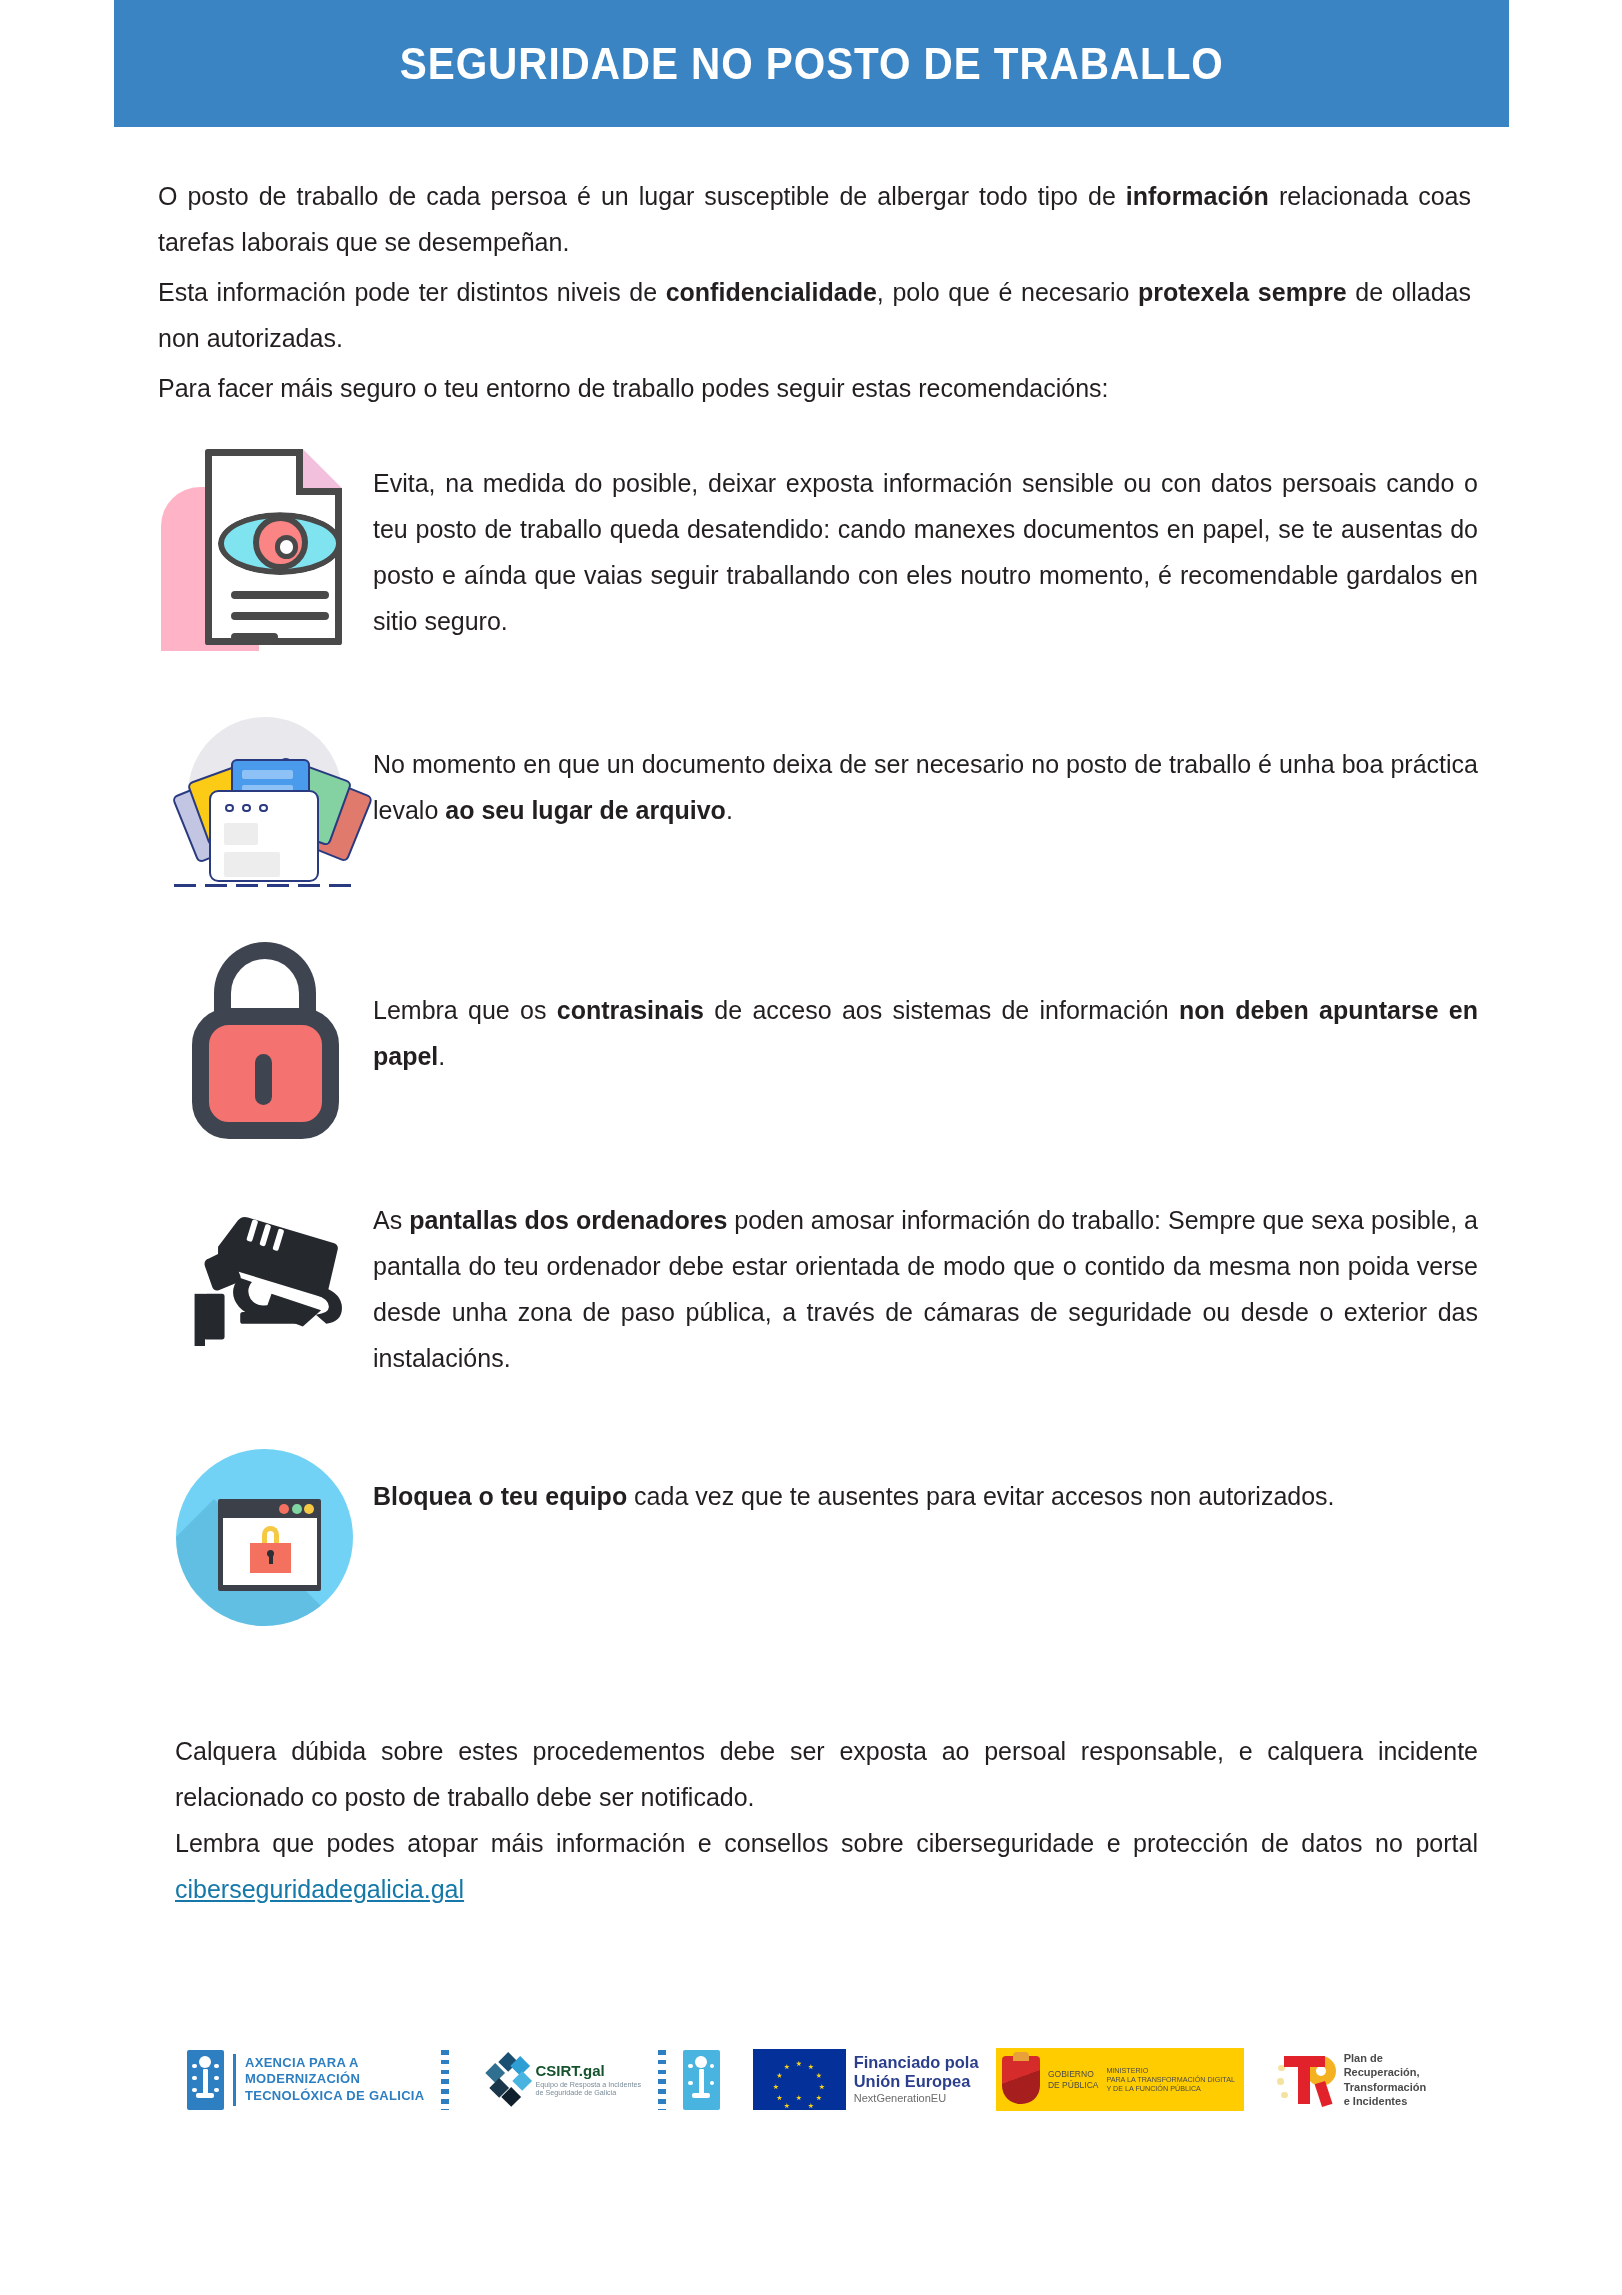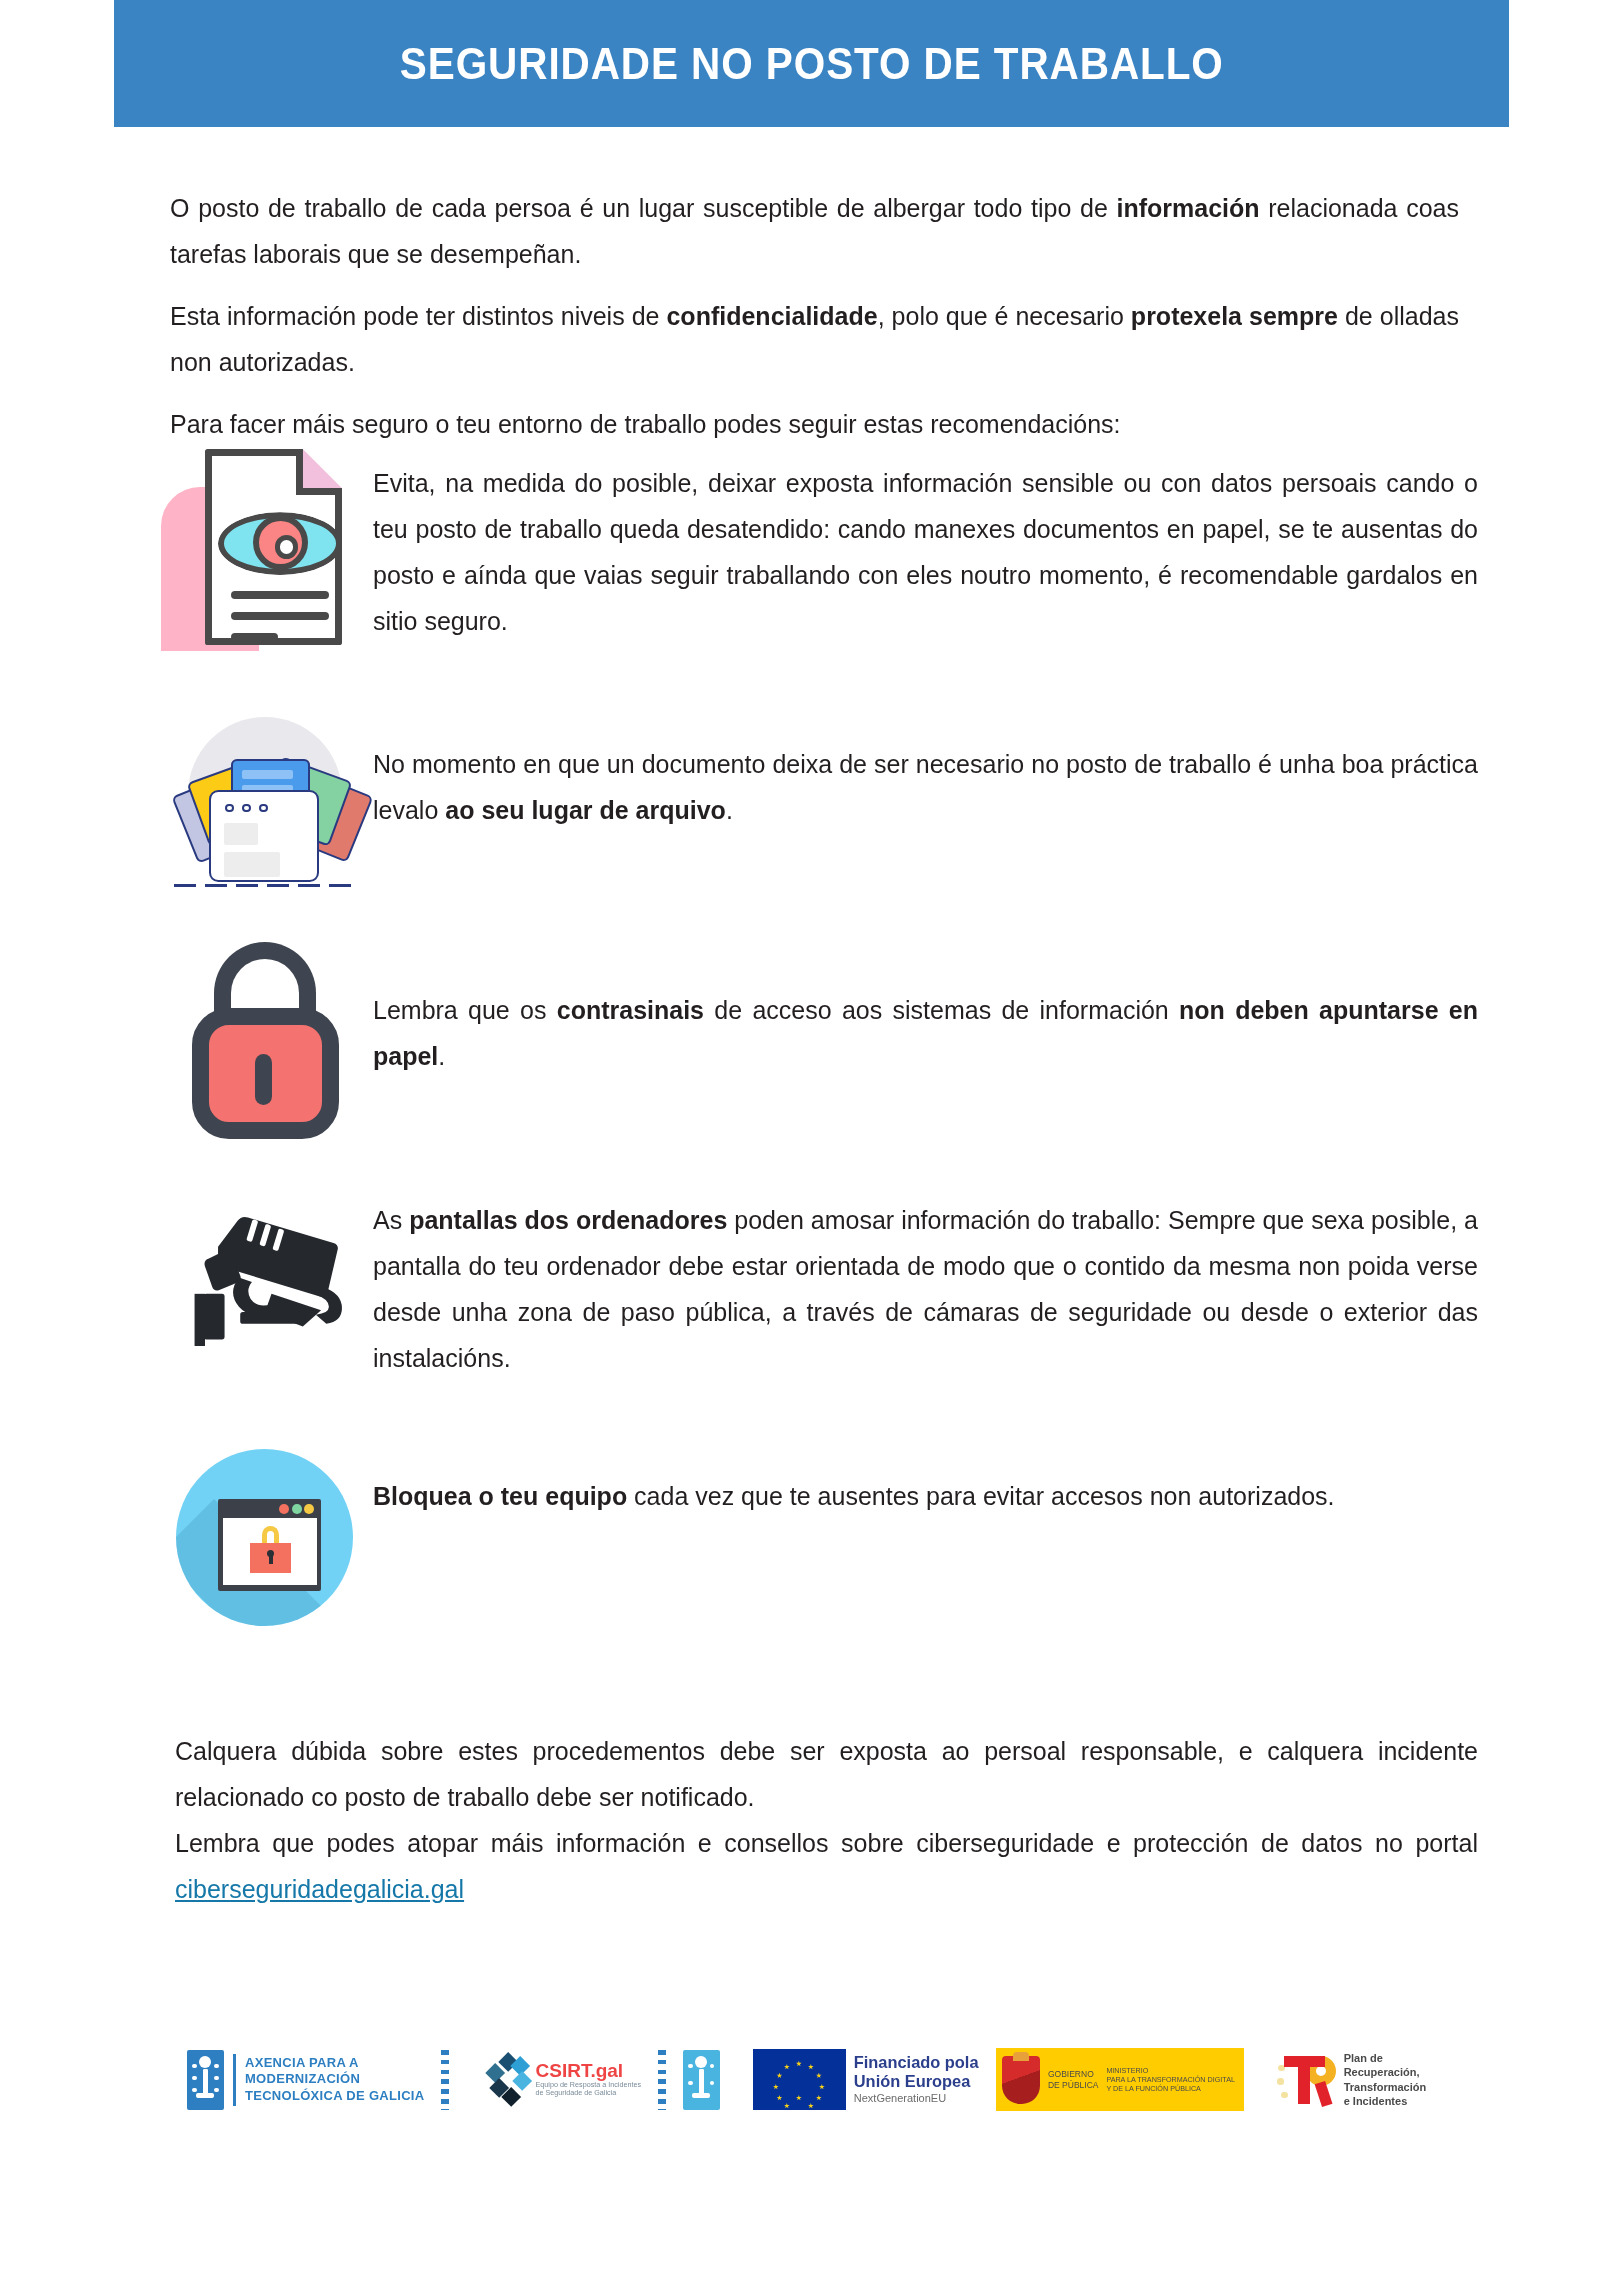--- a/index.html
+++ b/index.html
@@ -44,21 +44,21 @@
   .intro {
     position: absolute;
     left: 154px;
     top: 169px;
     width: 1321px;
     font-size: 25px;
     line-height: 46px;
     color: #231f20;
     font-family: "Liberation Sans", sans-serif;
   }
-  .intro p { margin: 16px; }
+  .intro p { margin: 4px; }
   .just-normal { text-align: justify; text-align-last: left; }
   b, strong { font-weight: bold; }
 
   
   .tip {
     position: absolute;
     display: flex;
     align-items: flex-start;
   }
   .tip-icon {
@@ -302,21 +302,21 @@
     font-size: 13px; line-height: 16.4px; font-weight: bold;
     color: #2d7fc1; letter-spacing: 0.3px; white-space: nowrap;
   }
   .dots-sep {
     width: 7.9px; height: 60px; flex: 0 0 7.9px;
     background: repeating-linear-gradient(to bottom, #2d7fc1 0 4.6px, transparent 4.6px 9.8px);
   }
   .csirt-wrap { display: flex; align-items: center; gap: 5.2px; }
   .csirt-cubes { position: relative; width: 48px; height: 56px; flex: 0 0 48px; }
   .csirt-cubes i { position: absolute; width: 14.4px; height: 14.4px; transform: rotate(45deg); }
-  .csirt-txt-main { font-size: 19px; font-weight: bold; color: #ef4444; line-height: 19.6px; }
+  .csirt-txt-main { font-size: 15px; font-weight: bold; color: #14532d; line-height: 19.6px; }
   .csirt-txt-sub { font-size: 7.2px; color: #7a8b99; line-height: 8.5px; white-space: nowrap; }
   .eu-flag {
     width: 93px; height: 61px; background: #043099;
     position: relative; flex: 0 0 93px;
   }
   .eu-flag i {
     position: absolute; width: 5.9px; height: 5.9px; background: #f7d117;
     clip-path: polygon(50% 0%,61% 35%,98% 35%,68% 57%,79% 91%,50% 70%,21% 91%,32% 57%,2% 35%,39% 35%);
   }
   .eu-txt-1 { font-size: 16.4px; font-weight: bold; color: #2b3f8c; line-height: 19px; white-space: nowrap; }

